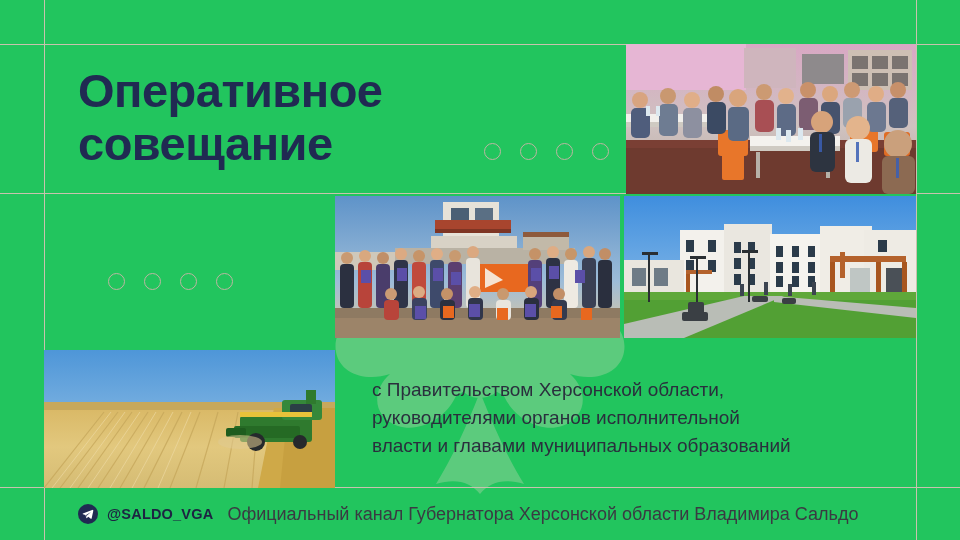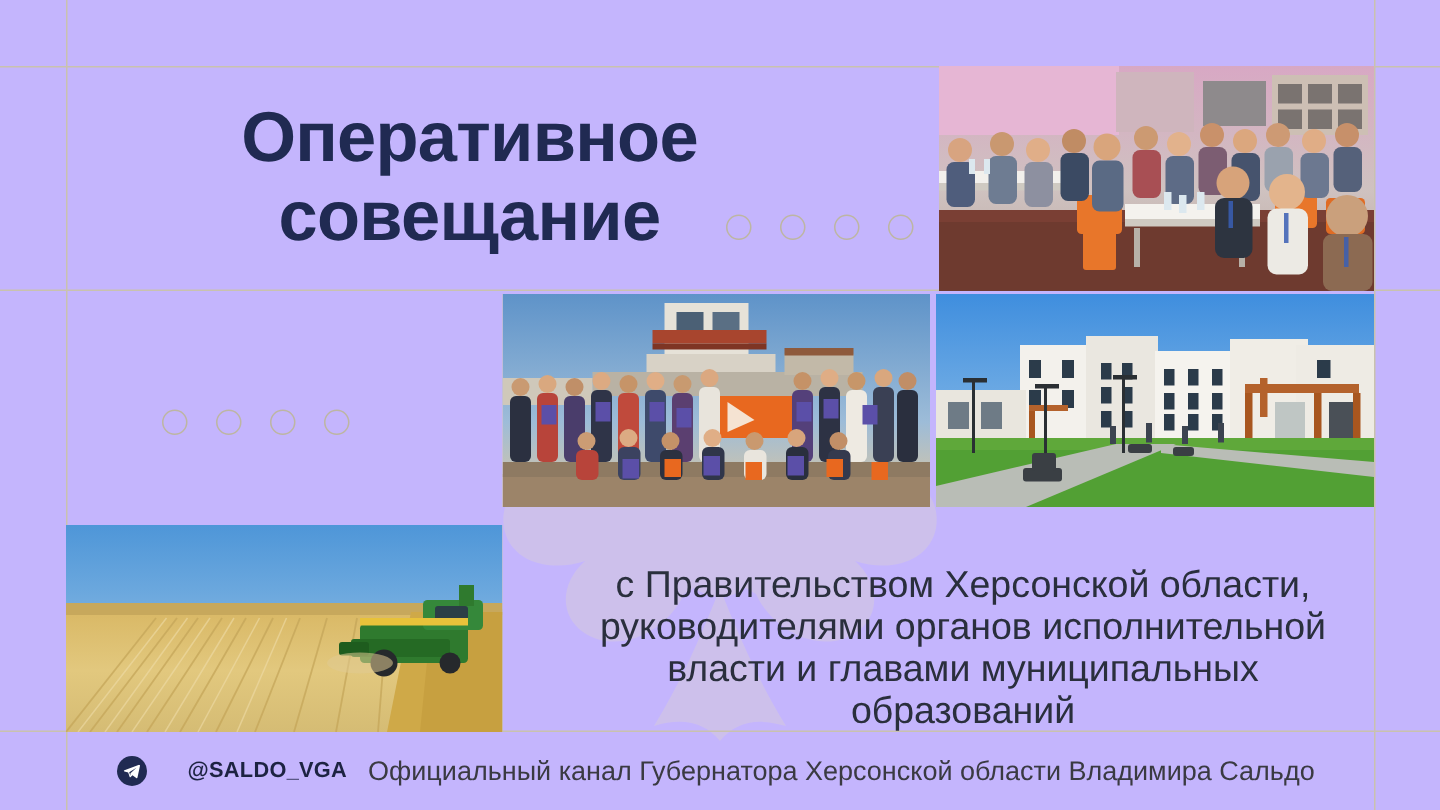--- a/index.html
+++ b/index.html
@@ -3,21 +3,21 @@
 <meta charset="utf-8">
 <style>
   * { margin:0; padding:0; box-sizing:border-box; }
   html, body { width:960px; height:540px; }
   body {
     font-family: "Liberation Sans", sans-serif;
     background:#efe9d8;
     position:relative;
     overflow:hidden;
   }
-  .slide { position:absolute; inset:0; background:#c4b5fd;text-align:center; }
+  .slide { position:absolute; inset:0; background:#22c55e; }
 
   
   .watermark {
     position:absolute; left:50%; top:232px;
     transform:translateX(-50%);
     width:420px; height:330px;
     opacity:.30; pointer-events:none;
   }
   .watermark svg { width:100%; height:100%; display:block; }
 
@@ -53,39 +53,39 @@
 
   #photo-meeting   { left:626px; top:44px;  width:290px; height:150px; }
   #photo-group     { left:335px; top:196px; width:285px; height:142px; }
   #photo-campus    { left:624px; top:196px; width:292px; height:142px; }
   #photo-harvester { left:44px;  top:350px; width:291px; height:138px; }
 
   
   .subtitle {
     position:absolute; left:372px; top:376px; width:540px;
     color:#2a2f3d;
-    font-size:25px;
+    font-size:19px;
     line-height:28px;
     white-space:pre-line;
   }
 
   
   .footer {
     position:absolute; left:0; right:0; top:488px; height:52px;
     display:flex; align-items:center;
   }
   .footer-inner { display:flex; align-items:center; padding-left:78px; }
   .tg-icon {
     width:20px; height:20px; border-radius:50%;
     background:#202a52; display:flex; align-items:center; justify-content:center;
     flex:0 0 auto;
   }
   .tg-icon svg { width:12px; height:12px; display:block; }
   .tg-handle {
-    margin-left:27px; font-size:14.5px; font-weight:700; color:#1d2342;
+    margin-left:9px; font-size:14.5px; font-weight:700; color:#1d2342;
     letter-spacing:.2px;
   }
   .tg-desc { margin-left:14px; font-size:18px; color:#3a3a42; }
 </style>
 </head>
 <body>
 
 <div class="slide">
 
   <div class="watermark">

